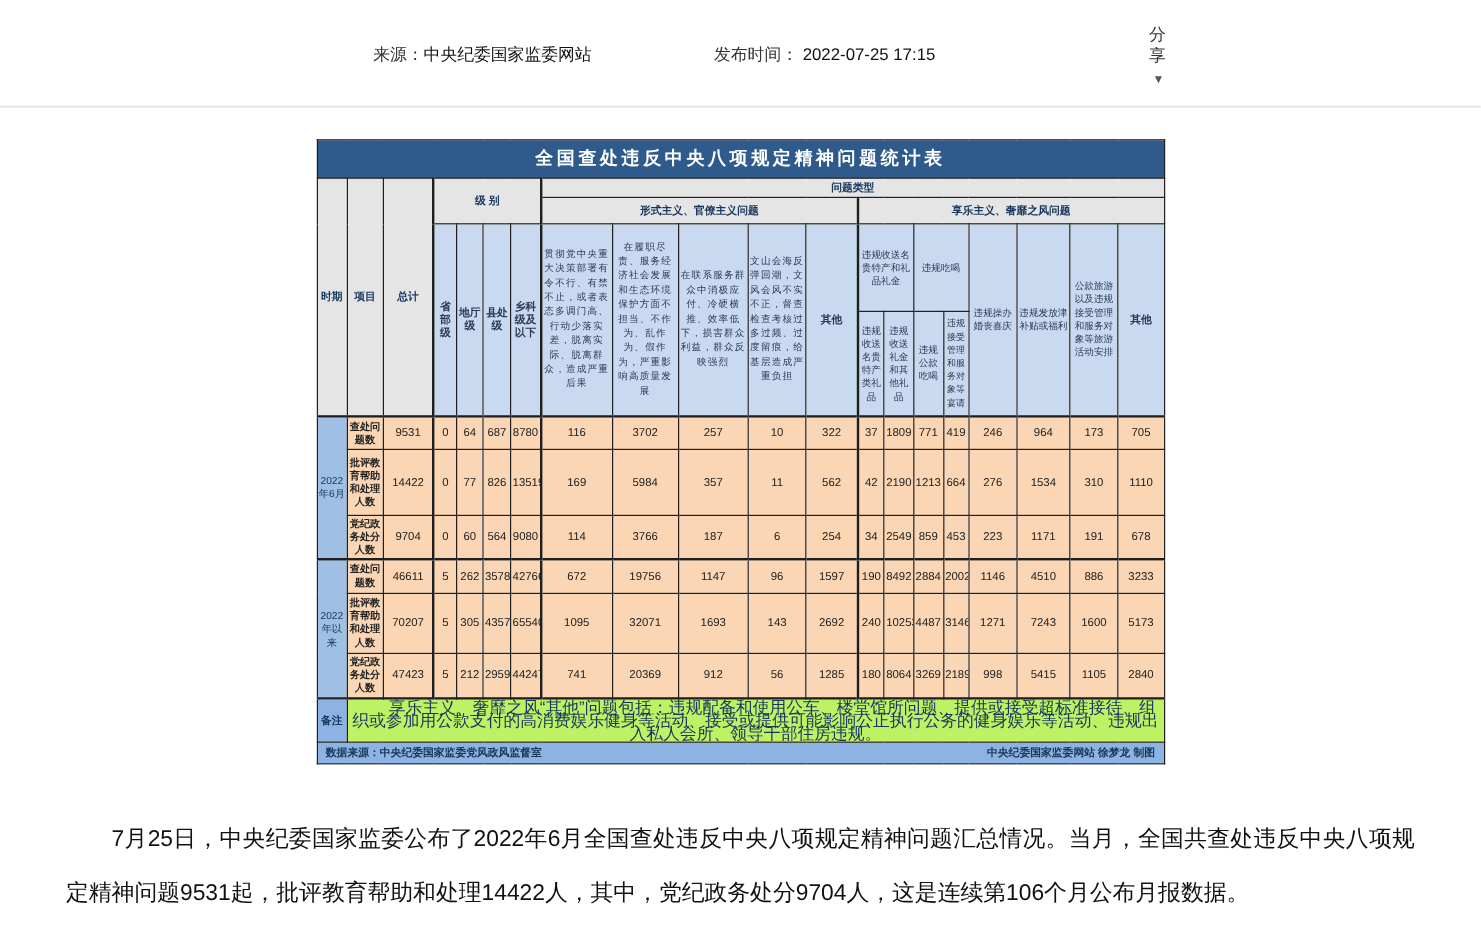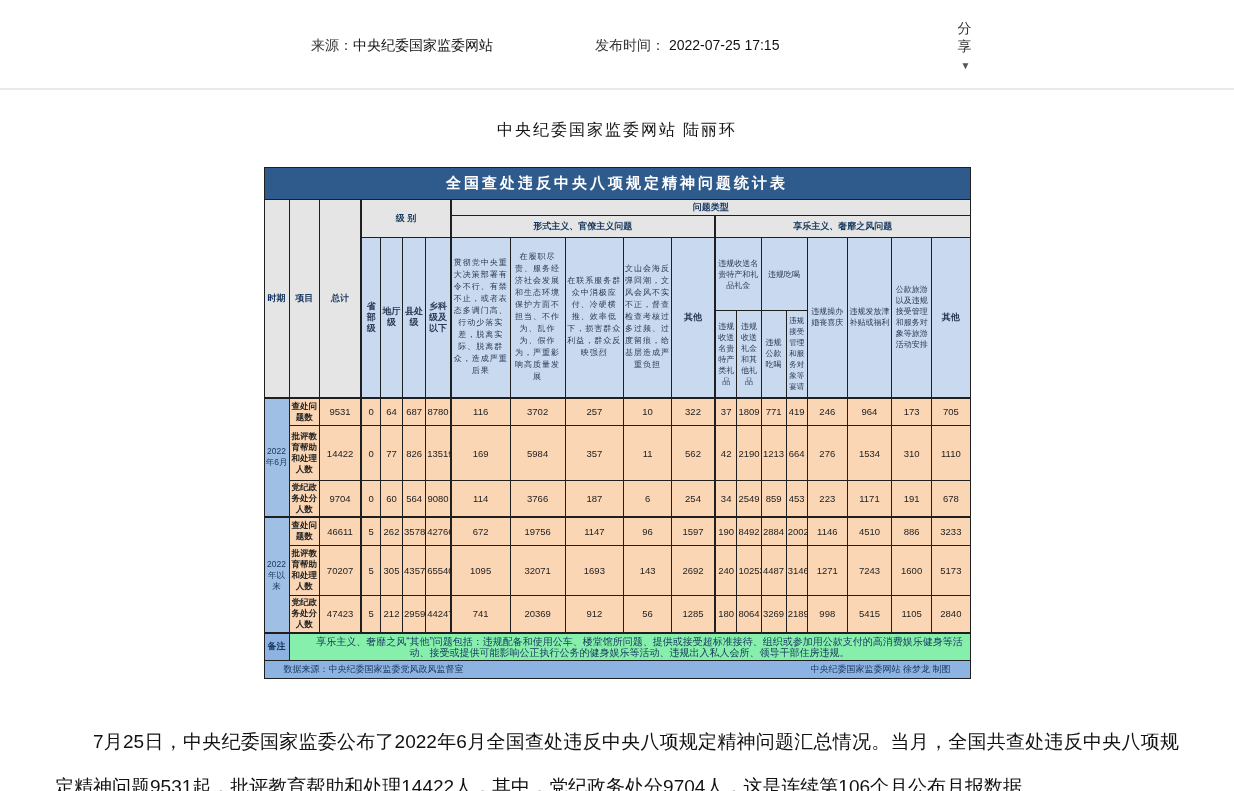--- a/index.html
+++ b/index.html
@@ -66,28 +66,28 @@
   tbody#gen tr:nth-child(3) { height: 30px; }
   tbody#gen tr:nth-child(4) { height: 28px; }
   tbody#gen tr:nth-child(5) { height: 50px; }
   tbody#gen tr:nth-child(6) { height: 38px; }
   .bl2 { border-left-width: 2px !important; }
   .bt2 { border-top-width: 2px !important; }
 
   .note-row { height: 27px; padding-left: 45px; }
   .note-label { background: #8db3e2; color: #16365d; font-weight: bold; font-size: 9px; }
   .note-text {
-    background: #86efac; color: #16365d; font-size: 10px;
+    background: #bef264; color: #16365d; font-size: 14px;
     line-height: 11px; text-align: justify; text-indent: 2em; padding: 2px 8px;
   }
   .src-row { height: 14px; }
   .src-cell { background: #8db3e2; padding: 0; }
   .src-flex {
     display: flex; justify-content: space-between; align-items: center;
-    padding: 1px 18px; color: #16365d; font-weight: normal; font-size: 9px;
+    padding: 1px 6px; color: #16365d; font-weight: bold; font-size: 9px;
   }
 
   
   .article-text {
     margin: 40px 55px 30px 55px;
     font-size: 19px; line-height: 45px; color: #111;
     text-align: justify; text-indent: 2em;
   }
 </style>
 </head>
@@ -97,21 +97,20 @@
 
 
   <div class="meta-row">
     <span class="meta-item"><span>来源：</span><span class="val">中央纪委国家监委网站</span></span>
     <span class="meta-item meta-pub"><span>发布时间：</span>&nbsp;<span class="val">2022-07-25 17:15</span></span>
     <span class="share-button"><span>分享</span><span class="caret">▼</span></span>
   </div>
 
   <hr class="divider">
 
-  <div class="byline">中央纪委国家监委网站 陆丽环</div>
 
   <div class="table-wrap">
     <table class="stats">
       <colgroup>
         <col style="width:25px">
           <col style="width:30px">
           <col style="width:42px">
         <col style="width:19px">
           <col style="width:22px">
           <col style="width:23px">

